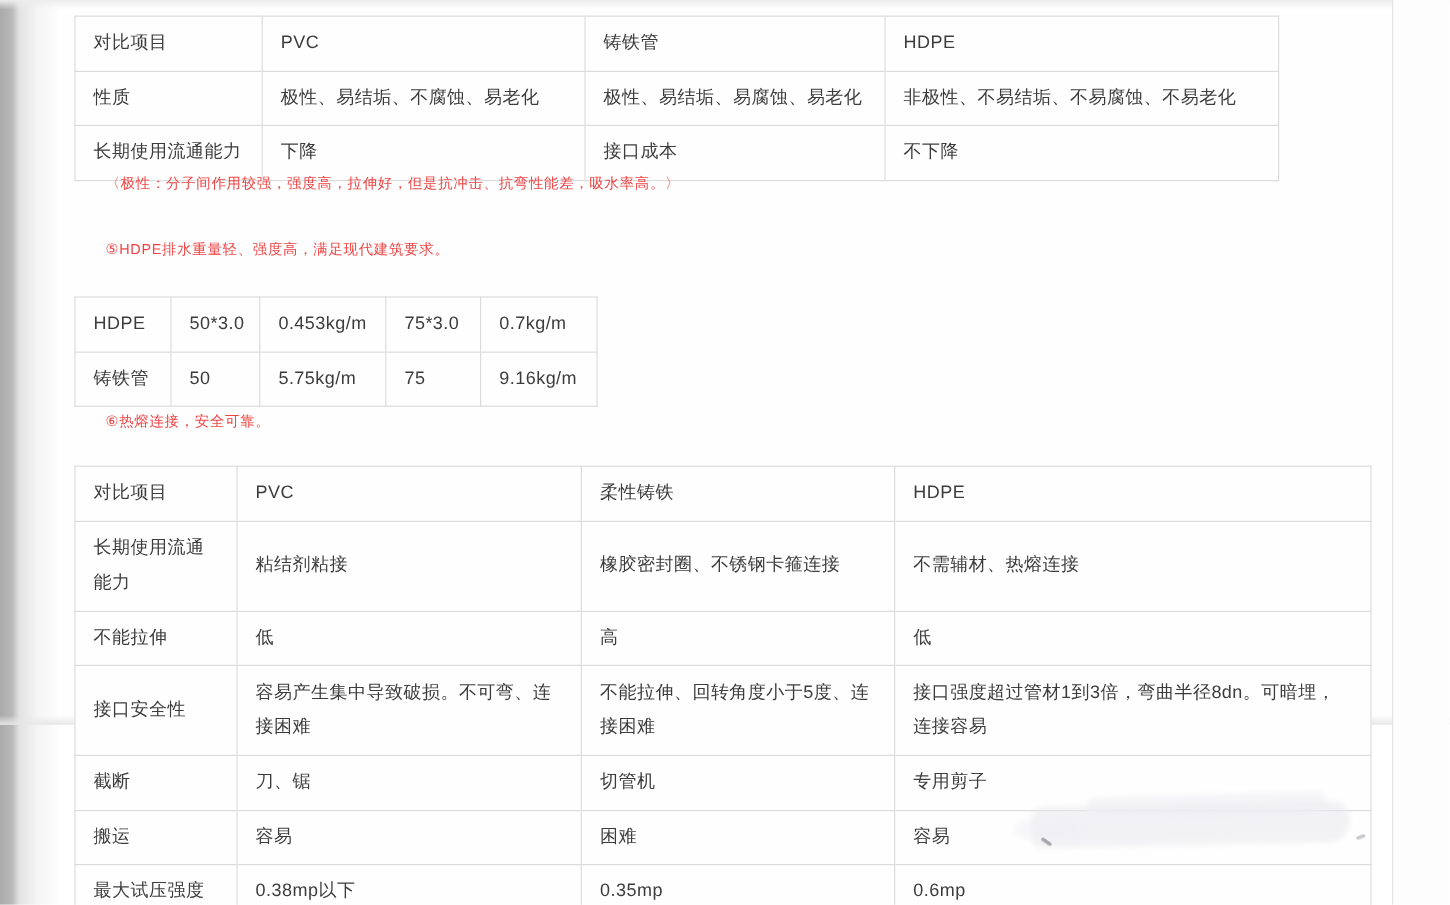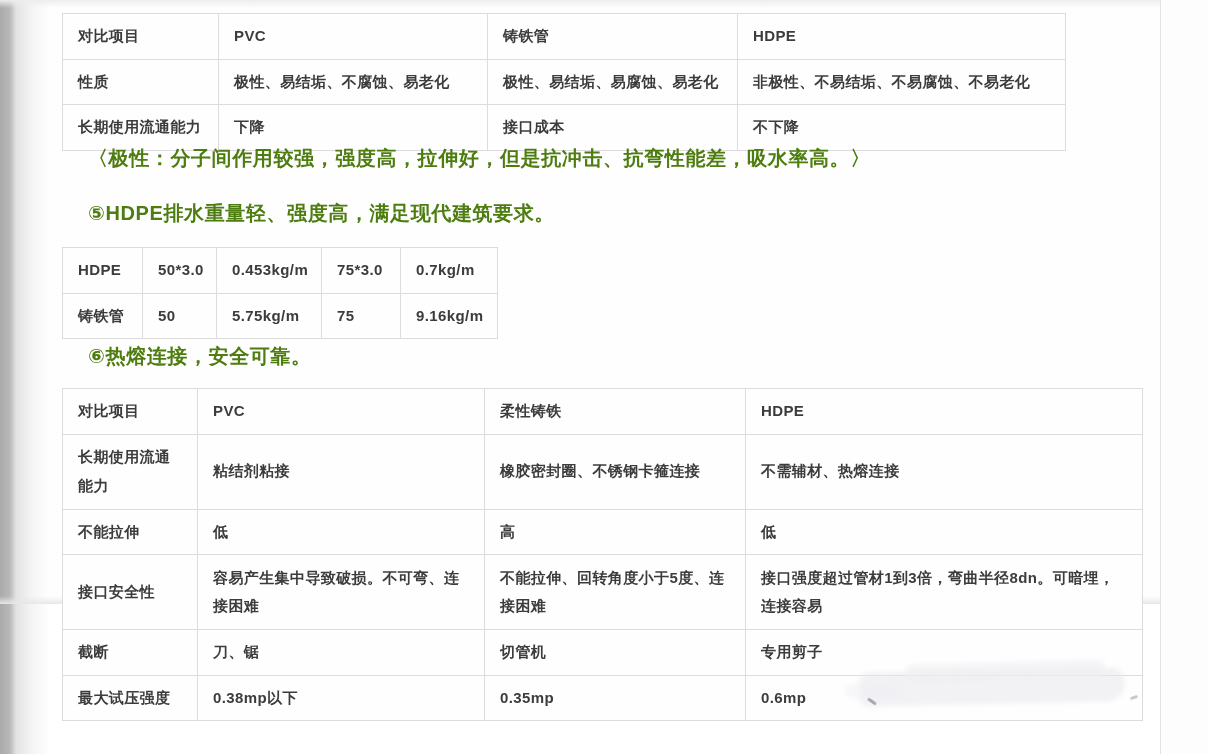--- a/index.html
+++ b/index.html
@@ -3,21 +3,21 @@
 <meta charset="utf-8">
 <style>
   * { margin: 0; padding: 0; box-sizing: border-box; }
   html, body {
     width: 1208px; height: 754px;
     background: #ffffff;
     font-family: "Liberation Sans", "DejaVu Sans", sans-serif;
     color: #3c3c3c;
     overflow: hidden;
   }
-  .stage { position: relative; width: 1208px; height: 604px; background: #fefefe; font-weight: bold; }
+  .stage { position: relative; width: 1208px; height: 604px; background: #fefefe; }
 
   
   .left-edge {
     position: absolute; left: 0; top: 0; width: 52px; height: 754px;
     background: linear-gradient(90deg, #aaaaaa 0px, #b9b9b9 10px, #e2e2e2 16px, #f3f3f3 30px, #ffffff 50px);
   }
   .top-edge {
     position: absolute; left: 0; top: 0; width: 1208px; height: 8px;
     background: linear-gradient(180deg, #ededed 0px, rgba(255,255,255,0) 8px);
   }
@@ -51,21 +51,21 @@
 
   .tbl2 { position: absolute; left: 62px; top: 247px; width: 435px; }
   .tbl2 td { height: 40px; }
 
   .tbl3 { position: absolute; left: 62px; top: 388px; width: 1080px; }
   .tbl3 tr.h40 td { height: 40px; }
   .tbl3 tr.h75 td { height: 75px; }
 
   .para {
     position: absolute; left: 88px;
-    font-size: 20px; color: #4d7c0f; letter-spacing: 0.6px;
+    font-size: 12px; color: #ef4444; letter-spacing: 0.6px;
     white-space: nowrap;
   }
   .p1 { top: 145px; }
   .p2 { top: 200px; }
   .p3 { top: 343px; }
 
   
   .smudge {
     position: absolute; left: 845px; top: 658px; width: 300px; height: 70px;
     pointer-events: none;
@@ -193,20 +193,26 @@
       <td>不能拉伸、回转角度小于5度、连接困难</td>
       <td>接口强度超过管材1到3倍，弯曲半径8dn。可暗埋，连接容易</td>
     </tr>
     <tr class="h40">
       <td>截断</td>
       <td>刀、锯</td>
       <td>切管机</td>
       <td>专用剪子</td>
     </tr>
     <tr class="h40">
+      <td>搬运</td>
+      <td>容易</td>
+      <td>困难</td>
+      <td>容易</td>
+    </tr>
+    <tr class="h40">
       <td>最大试压强度</td>
       <td>0.38mp以下</td>
       <td>0.35mp</td>
       <td>0.6mp</td>
     </tr>
   </tbody>
     </table>
 
   <div class="smudge">
     <div class="blob1"></div>

